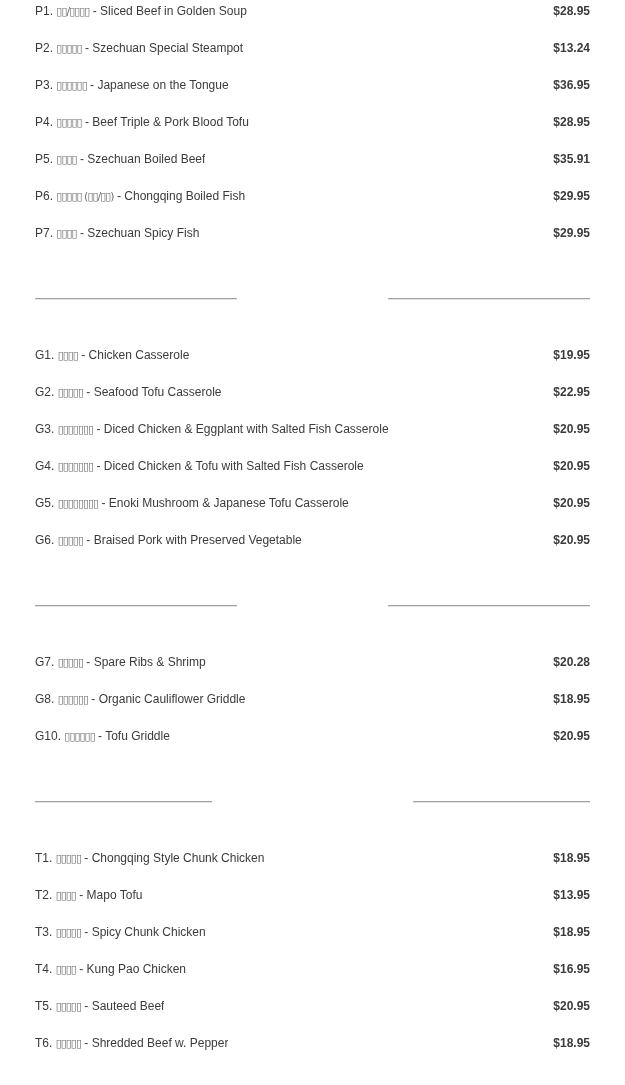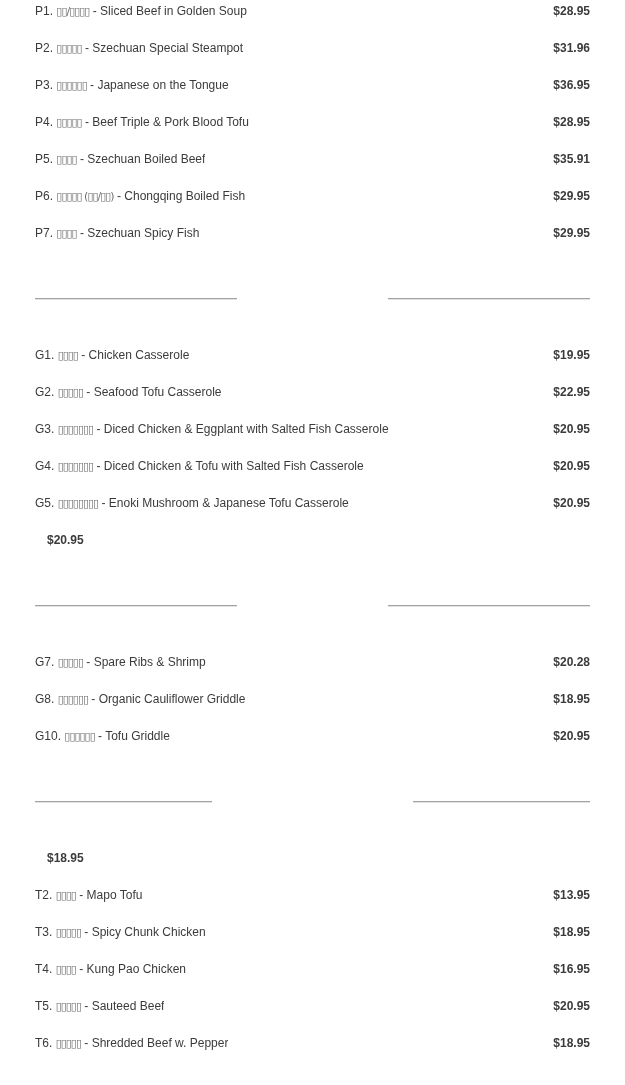--- a/index.html
+++ b/index.html
@@ -69,21 +69,21 @@
 
 <div class="menu">
   <div id="menu-root">
       <ul class="section">
         <li class="item">
     <span class="item-left"><span class="code">P1.</span> <span class="cn">▯▯/▯▯▯▯</span> <span class="sep">-</span> <span class="en">Sliced Beef in Golden Soup</span></span>
     <span class="price">$28.95</span>
   </li>
         <li class="item">
     <span class="item-left"><span class="code">P2.</span> <span class="cn">▯▯▯▯▯</span> <span class="sep">-</span> <span class="en">Szechuan Special Steampot</span></span>
-    <span class="price">$31.96</span>
+    <span class="price">$13.24</span>
   </li>
         <li class="item">
     <span class="item-left"><span class="code">P3.</span> <span class="cn">▯▯▯▯▯▯</span> <span class="sep">-</span> <span class="en">Japanese on the Tongue</span></span>
     <span class="price">$36.95</span>
   </li>
         <li class="item">
     <span class="item-left"><span class="code">P4.</span> <span class="cn">▯▯▯▯▯</span> <span class="sep">-</span> <span class="en">Beef Triple &amp; Pork Blood Tofu</span></span>
     <span class="price">$28.95</span>
   </li>
         <li class="item">
@@ -118,20 +118,21 @@
   </li>
         <li class="item">
     <span class="item-left"><span class="code">G4.</span> <span class="cn">▯▯▯▯▯▯▯</span> <span class="sep">-</span> <span class="en">Diced Chicken &amp; Tofu with Salted Fish Casserole</span></span>
     <span class="price">$20.95</span>
   </li>
         <li class="item">
     <span class="item-left"><span class="code">G5.</span> <span class="cn">▯▯▯▯▯▯▯▯</span> <span class="sep">-</span> <span class="en">Enoki Mushroom &amp; Japanese Tofu Casserole</span></span>
     <span class="price">$20.95</span>
   </li>
         <li class="item">
+    <span class="item-left"><span class="code">G6.</span> <span class="cn">▯▯▯▯▯</span> <span class="sep">-</span> <span class="en">Braised Pork with Preserved Vegetable</span></span>
     <span class="price">$20.95</span>
   </li>
       </ul>
       <div class="divider">
     <span class="line"></span>
     <span class="line"></span>
   </div>
       <ul class="section">
         <li class="item">
     <span class="item-left"><span class="code">G7.</span> <span class="cn">▯▯▯▯▯</span> <span class="sep">-</span> <span class="en">Spare Ribs &amp; Shrimp</span></span>
@@ -145,20 +146,21 @@
     <span class="item-left"><span class="code">G10.</span> <span class="cn">▯▯▯▯▯▯</span> <span class="sep">-</span> <span class="en">Tofu Griddle</span></span>
     <span class="price">$20.95</span>
   </li>
       </ul>
       <div class="divider wide">
     <span class="line"></span>
     <span class="line"></span>
   </div>
       <ul class="section">
         <li class="item">
+    <span class="item-left"><span class="code">T1.</span> <span class="cn">▯▯▯▯▯</span> <span class="sep">-</span> <span class="en">Chongqing Style Chunk Chicken</span></span>
     <span class="price">$18.95</span>
   </li>
         <li class="item">
     <span class="item-left"><span class="code">T2.</span> <span class="cn">▯▯▯▯</span> <span class="sep">-</span> <span class="en">Mapo Tofu</span></span>
     <span class="price">$13.95</span>
   </li>
         <li class="item">
     <span class="item-left"><span class="code">T3.</span> <span class="cn">▯▯▯▯▯</span> <span class="sep">-</span> <span class="en">Spicy Chunk Chicken</span></span>
     <span class="price">$18.95</span>
   </li>

